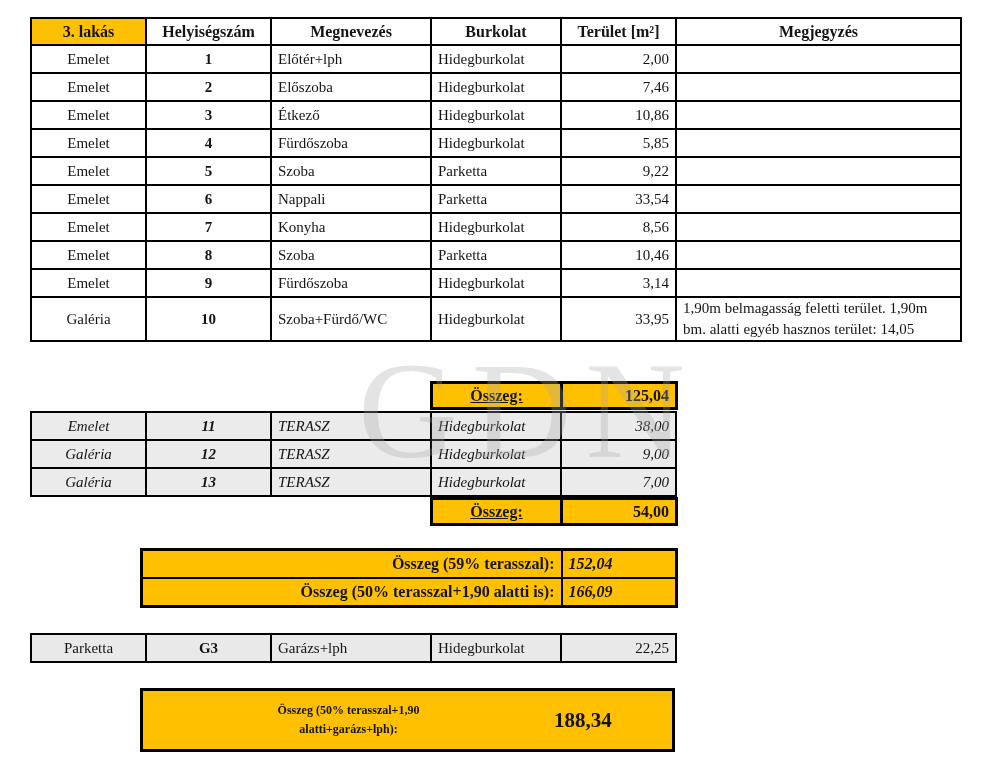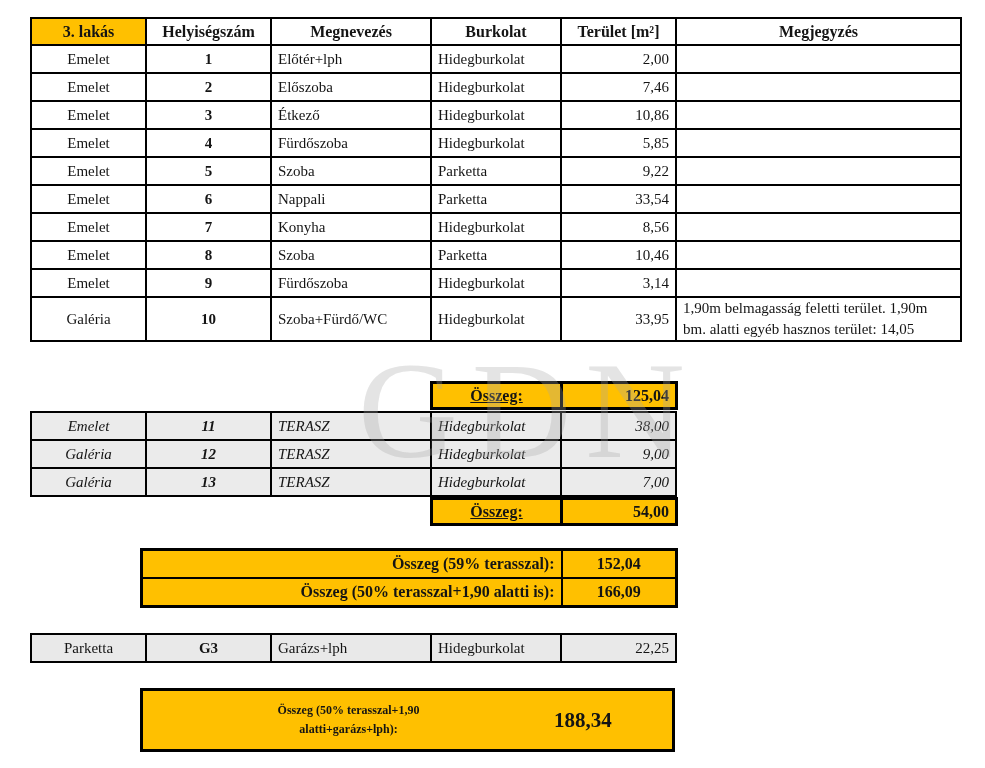--- a/index.html
+++ b/index.html
@@ -27,21 +27,21 @@
   tr.terrace td { font-style:italic; background:#EBEBEB; height:26px; }
   .gray td { background:#E9E9E9; height:26px; }
   
   .sumrow td { border:3px solid #000; background:#FFC000; font-weight:bold; font-size:16px; height:23px; }
   .sumrow td.sum-label { text-align:center;text-decoration:underline; }
   .sumrow td.sum-value { text-align:right; }
   
   .bigbox { border:3px solid #000; }
   .bigbox td { background:#FFC000; font-weight:bold; font-size:16px; height:26px; }
   .bigbox td.s-label { text-align:right; }
-  .bigbox td.s-value { text-align:center; }
+  .bigbox td.s-value { text-align:left;font-style:italic; }
   
   .total-box {
     position:absolute; left:140px; top:688px; width:535px; height:64px;
     box-sizing:border-box; background:#FFC000; border:3px solid #000;
     display:flex; align-items:center;
   }
   .total-label { flex:1; text-align:center; font-weight:bold; font-size:12px; line-height:1.55; }
   .total-label span { display:block; }
   .total-value { width:110px; font-weight:bold; font-size:21px; text-align:left; padding-right:8px; }
   

